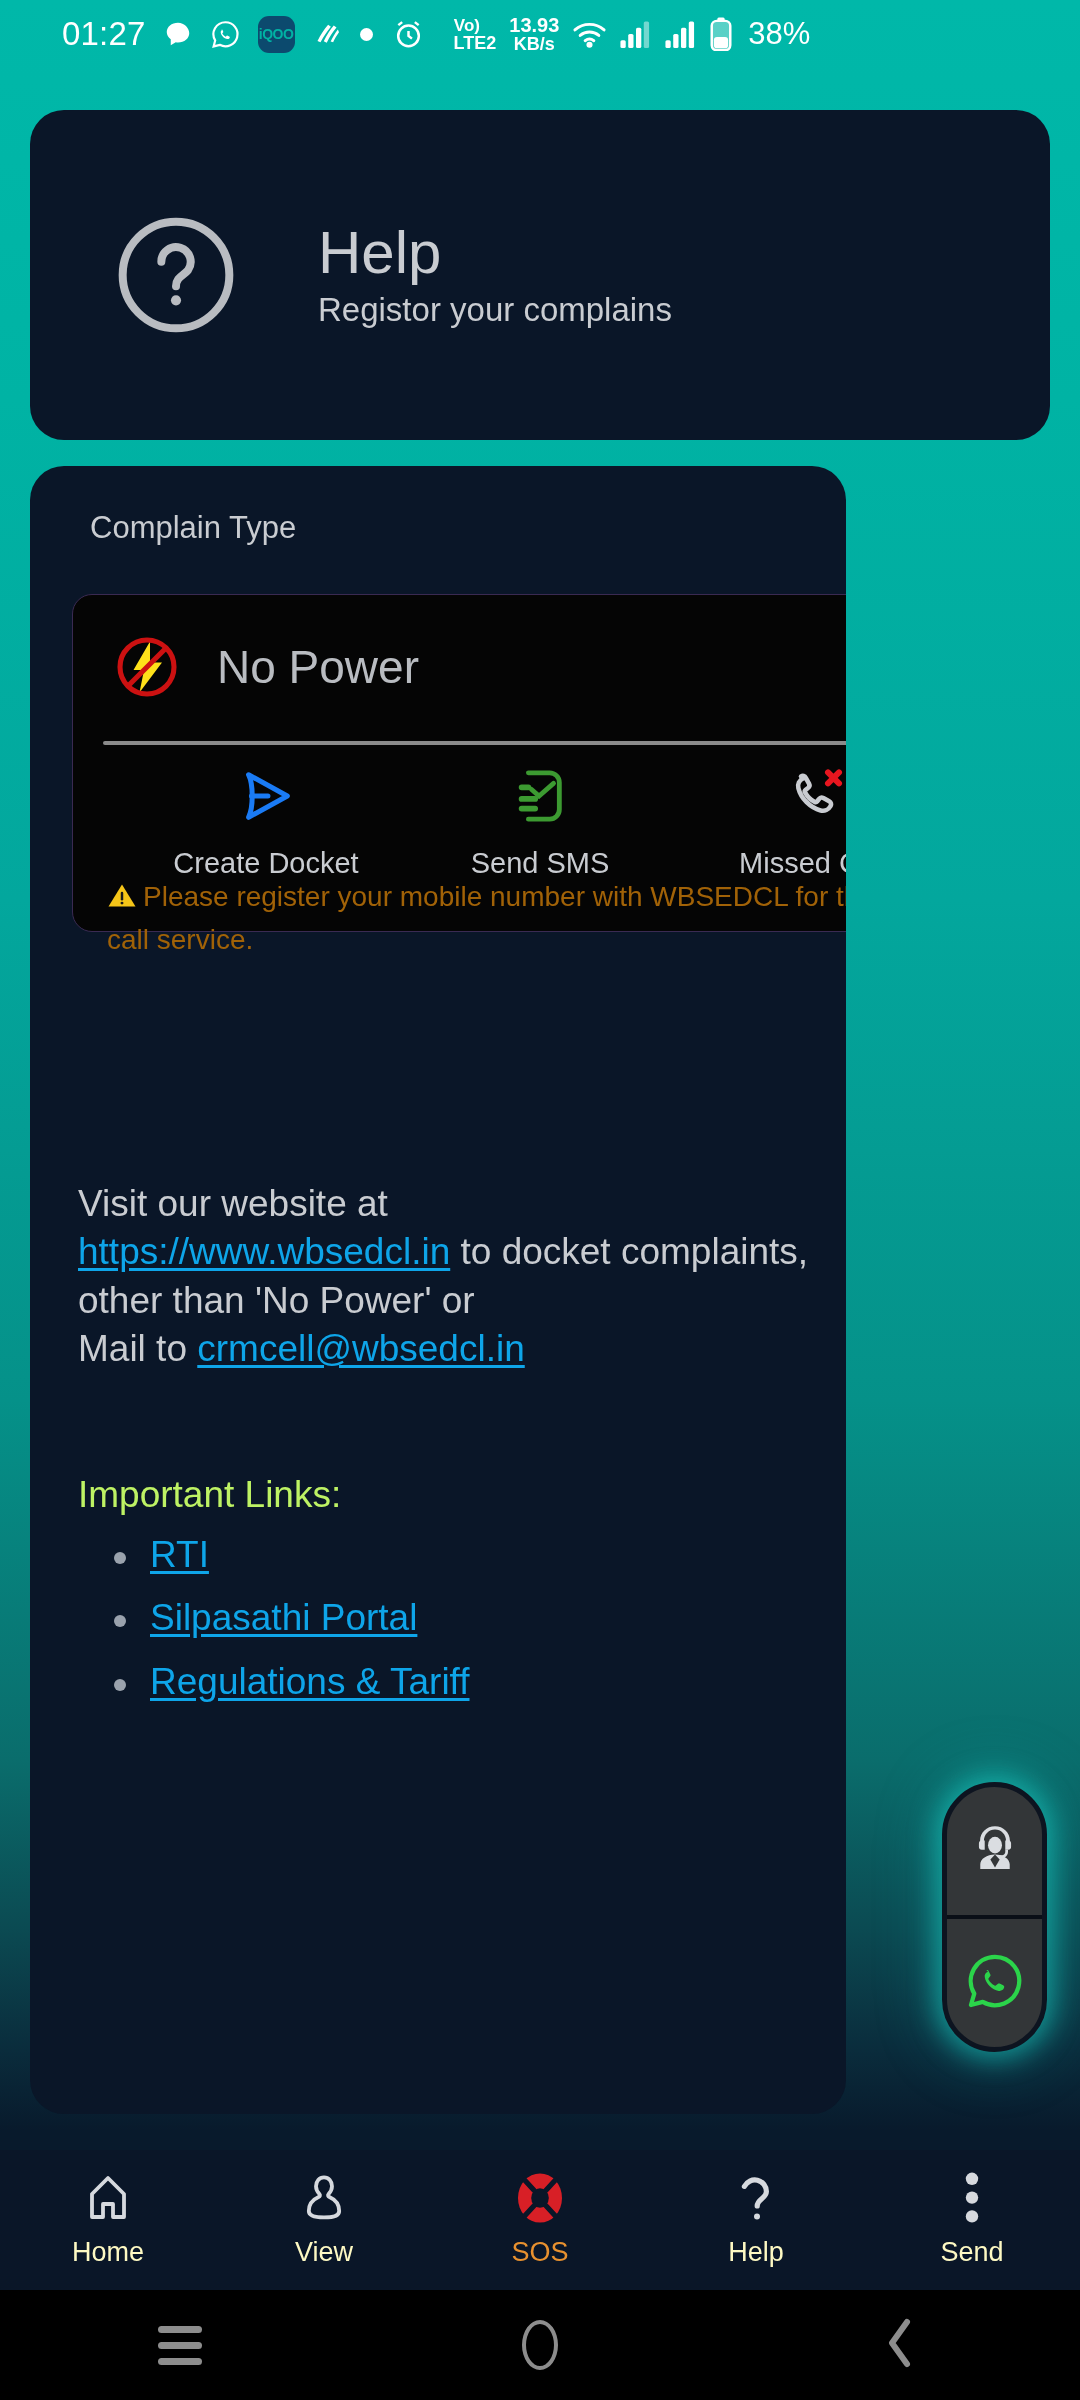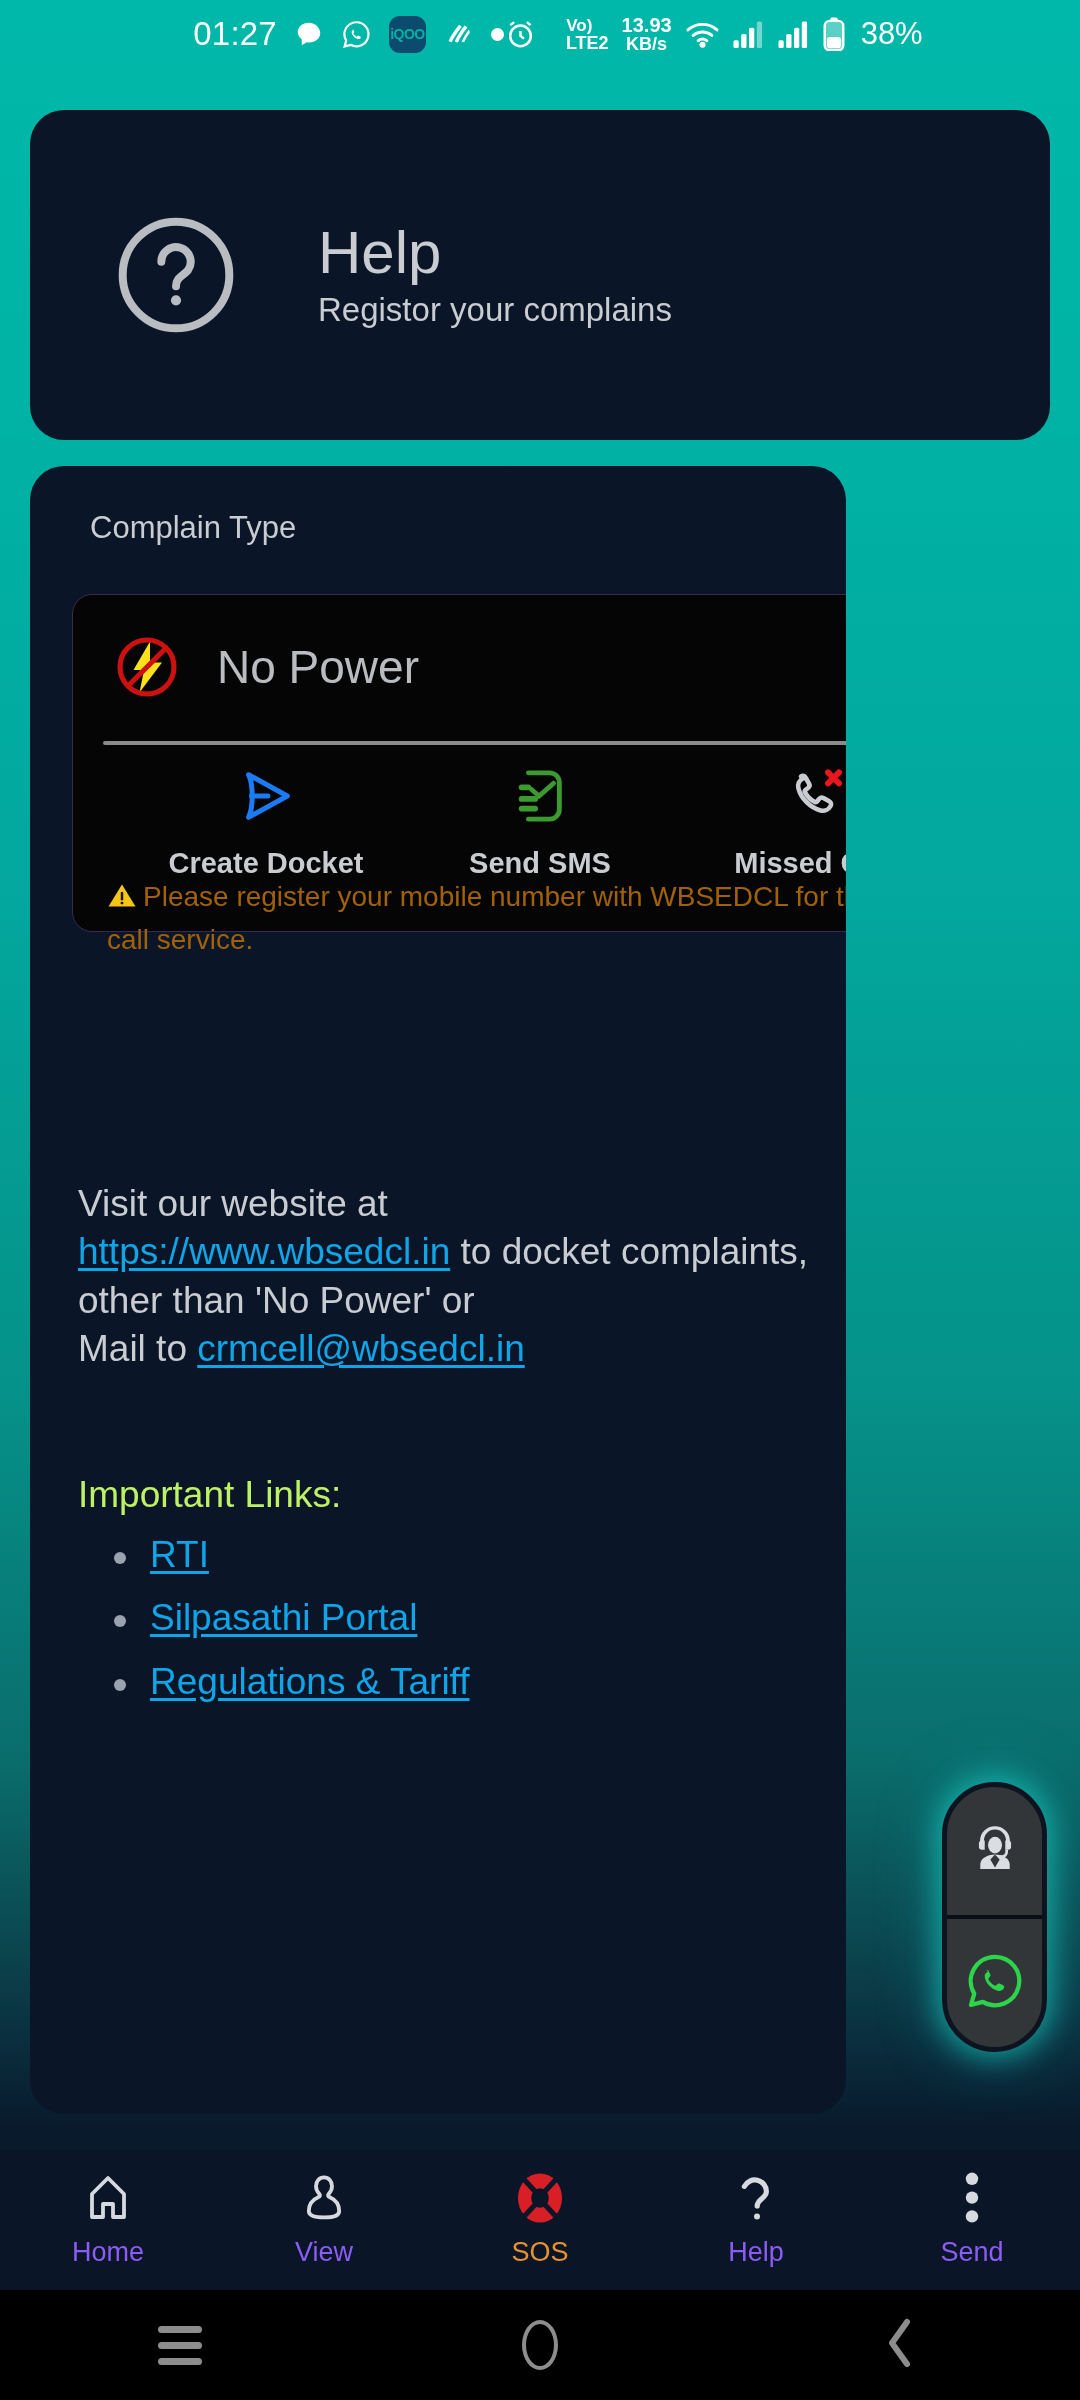--- a/index.html
+++ b/index.html
@@ -21,22 +21,22 @@
       #059189 1400px,
       #0a6d6c 1760px,
       #0b4a52 1930px,
       #0a2c3c 2050px,
       #081a2c 2130px);
   }
 
   
   .statusbar{
     position:absolute; top:0; left:0; width:1080px; height:68px;
-    display:flex; align-items:center; justify-content:center;
-    padding:0 26px 0 62px; color:#ffffff; z-index:40;
+    display:flex; align-items:center; justify-content:flex-start;
+    padding:0 26px 0 62px; color:#ffffff; z-index:40;gap:19px;
   }
   .sb-left{ display:flex; align-items:center; gap:17px; }
   .sb-time{ font-size:33px; font-weight:500; letter-spacing:.2px; }
   .sb-right{ display:flex; align-items:center; gap:13px; }
   .sb-net{ display:flex; flex-direction:column; align-items:center; line-height:1.0; font-weight:bold; }
   .sb-net .n1{ font-size:17px; }
   .sb-net .n2{ font-size:18px;padding-left:16px; }
   .sb-speed{ display:flex; flex-direction:column; align-items:center; line-height:1.02; font-weight:bold; }
   .sb-speed .s1{ font-size:20px; }
   .sb-speed .s2{ font-size:18px; }
@@ -80,21 +80,21 @@
   .np-icon{ width:72px;height:72px; flex:0 0 72px; }
   .np-title{ font-size:46px; color:#b9bcc1; font-weight:400; }
   .np-div{
     position:absolute; left:30px; top:146px; width:876px; height:4px;
     background:#8b8b8b; border-radius:2px;
   }
   .np-actions{
     position:absolute; left:0; top:168px; width:100%;
     display:flex; justify-content:space-around; padding:0 56px;
   }
-  .np-action{ display:flex; flex-direction:column; align-items:center; gap:18px; width:230px;font-weight:bold; }
+  .np-action{ display:flex; flex-direction:column; align-items:center; gap:18px; width:230px; }
   .np-action-ico{ height:66px; display:flex; align-items:center; justify-content:center; }
   .np-action-lbl{ font-size:29px; color:#c9ccd1; }
   .np-note{
     position:absolute; left:34px; top:282px; width:876px;
     font-size:28px; color:#a16207; line-height:1.42;
   }
   .warn-ico{ display:inline-block; vertical-align:-3px; margin-right:6px; }
 
   
   .visit-block{
@@ -129,21 +129,21 @@
   .fab-seg{ flex:1; display:flex; align-items:center; justify-content:center; }
   .fab-seg+.fab-seg{ border-top:4px solid #0a0f17; }
 
   
   .bottomnav{
     position:absolute; left:0; bottom:110px; width:1080px; height:140px;
     background:#0a1628; display:flex; align-items:center; z-index:30;
   }
   .bn-item{ flex:1; display:flex; flex-direction:column; align-items:center; gap:13px; }
   .bn-ico{ height:52px; display:flex; align-items:center; justify-content:center; }
-  .bn-lbl{ font-size:27px; color:#8b5cf6; }
+  .bn-lbl{ font-size:27px; color:#fef9c3; }
   .bn-lbl.sos{ color:#e8912f; }
 
   
   .androidnav{
     position:absolute; left:0; bottom:0; width:1080px; height:110px;
     background:#000; display:flex; align-items:center; z-index:35;
   }
   .an-item{ flex:1; display:flex; align-items:center; justify-content:center; }
   .an-burger{ display:flex; flex-direction:column; gap:9px; }
   .an-burger i{ display:block; width:44px;height:7px;background:#8d8d8d;border-radius:4px; }

